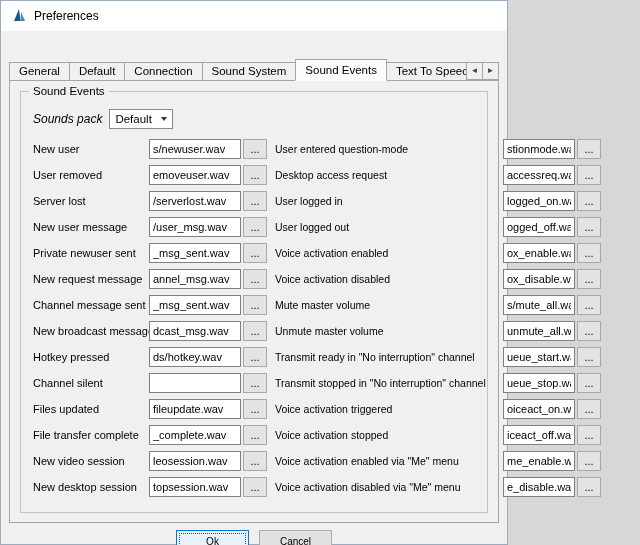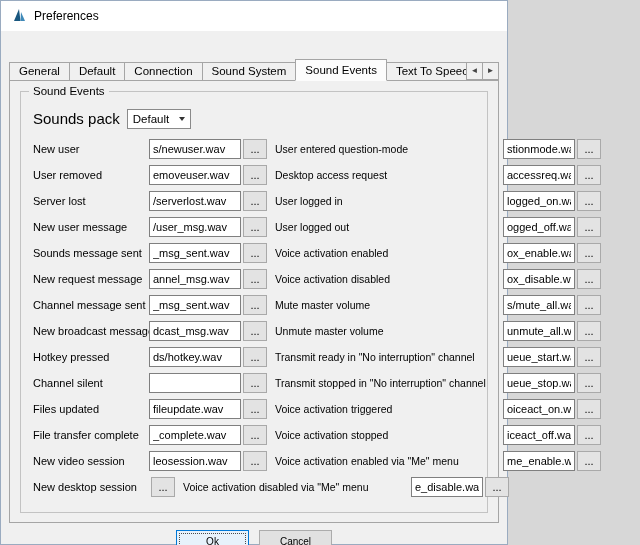--- a/index.html
+++ b/index.html
@@ -55,21 +55,21 @@
     position:relative; margin:10px 10px 0;
     height:422px; border:1px solid #c3c3c3;
     padding:16px 12px 0;
   }
   .group-title {
     position:absolute; top:-7px; left:8px;
     background:#f0f0f0; padding:0 4px; font-size:11.5px;
   }
 
   .sp-row { display:flex; align-items:center; gap:7px; height:21px; margin-bottom:7px; }
-  .sp-label { font-size:15px; }
+  .sp-label { font-size:12px;font-style:italic; }
   .combo {
     width:64px; height:20px; border:1px solid #8a8a8a; background:#fff;
     display:flex; align-items:center; justify-content:space-between;
     padding:0 5px; font-size:11.5px; cursor:default;
   }
   .carrow {
     width:0; height:0;
     border-left:3.5px solid transparent; border-right:3.5px solid transparent;
     border-top:4px solid #333;
   }
@@ -173,21 +173,21 @@
   </div>
   <div class="row">
     <span class="lbl llbl">New user message</span>
     <input class="txt ltxt" value="/user_msg.wav" style="">
     <button class="browse">...</button>
     <span class="lbl rlbl">User logged out</span>
     <input class="txt rtxt" value="ogged_off.wav" style="">
     <button class="browse">...</button>
   </div>
   <div class="row">
-    <span class="lbl llbl">Sounds message sent</span>
+    <span class="lbl llbl">Private newuser sent</span>
     <input class="txt ltxt" value="_msg_sent.wav" style="">
     <button class="browse">...</button>
     <span class="lbl rlbl">Voice activation enabled</span>
     <input class="txt rtxt" value="ox_enable.wav" style="">
     <button class="browse">...</button>
   </div>
   <div class="row">
     <span class="lbl llbl">New request message</span>
     <input class="txt ltxt" value="annel_msg.wav" style="">
     <button class="browse">...</button>
@@ -246,20 +246,21 @@
   <div class="row">
     <span class="lbl llbl">New video session</span>
     <input class="txt ltxt" value="leosession.wav" style="">
     <button class="browse">...</button>
     <span class="lbl rlbl">Voice activation enabled via "Me" menu</span>
     <input class="txt rtxt" value="me_enable.wav" style="">
     <button class="browse">...</button>
   </div>
   <div class="row">
     <span class="lbl llbl">New desktop session</span>
+    <input class="txt ltxt" value="topsession.wav" style="">
     <button class="browse">...</button>
     <span class="lbl rlbl">Voice activation disabled via "Me" menu</span>
     <input class="txt rtxt" value="e_disable.wav" style="">
     <button class="browse">...</button>
   </div>
           </div>
       </div>
     </div>
 
     <div class="footer">

